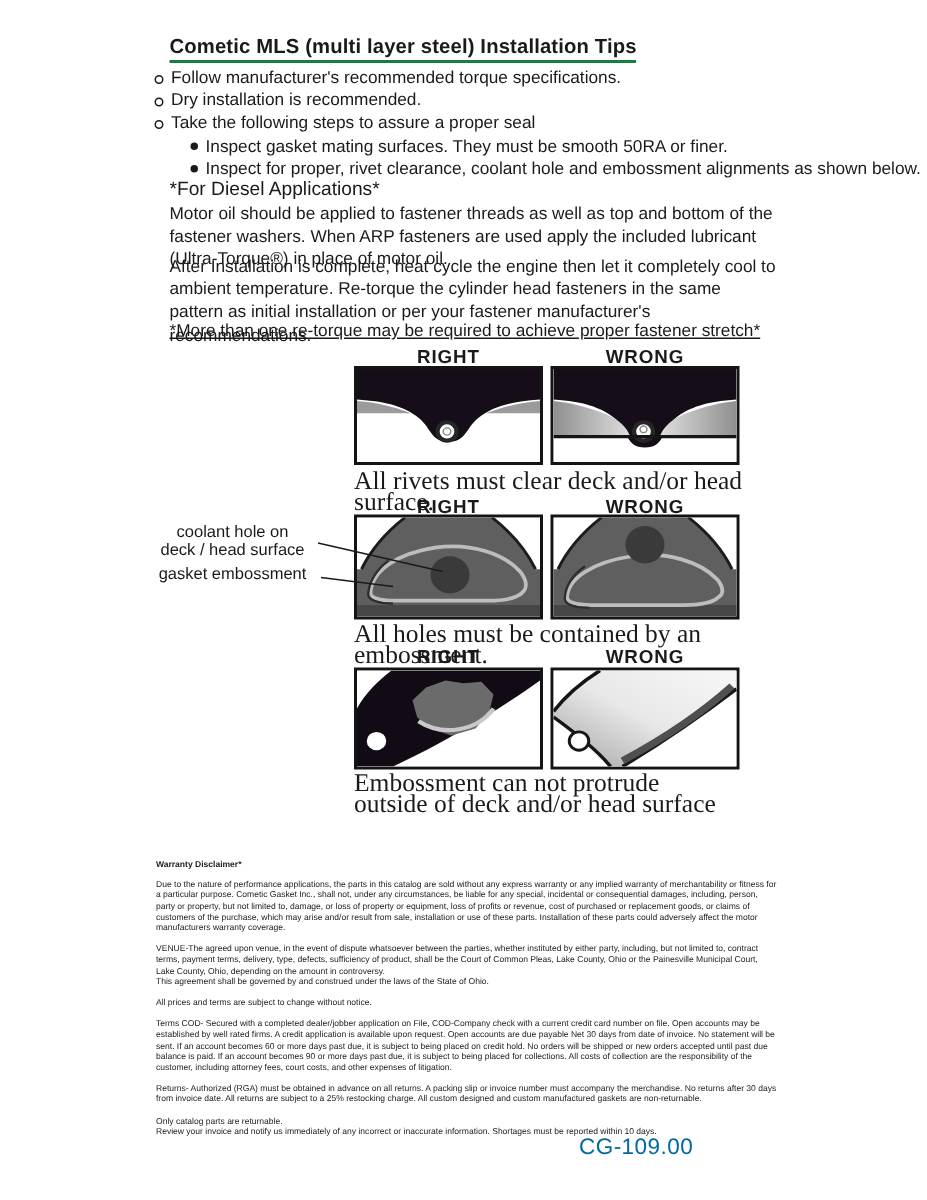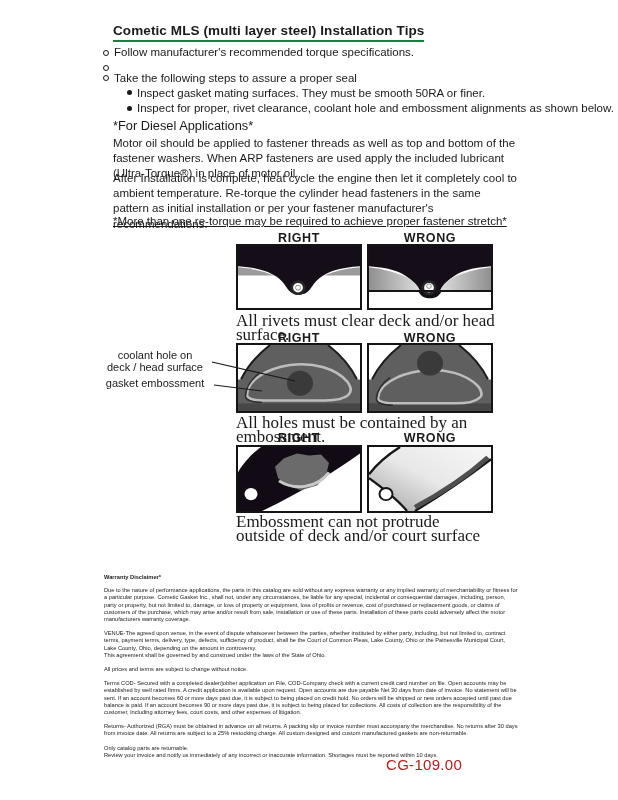--- a/index.html
+++ b/index.html
@@ -37,34 +37,35 @@
 
   .sidelabel{position:absolute;font-size:11px;line-height:12.5px;text-align:center;width:110px;}
   .coolant1{left:100px;top:19px;} .coolant2{left:100px;top:31px;} .emboss{left:100px;top:47px;}
   .leaders{position:absolute;left:0;top:0;pointer-events:none;}
 
   .legal{left:104px;top:574px;width:414px;font-size:5.7px;line-height:7.2px;color:#222;}
   .legal .lh{font-weight:bold;margin-bottom:6px;}
   .legal p{margin:0 0 7px 0;}
   .legal p.tight{margin-bottom:0;}
 
-  .pagecode{left:386px;top:756px;font-size:15px;letter-spacing:.3px;color:#b91c1c;}
+  .pagecode{left:386px;top:756px;font-size:15px;letter-spacing:.3px;color:#0369a1;}
 </style>
 </head>
 <body>
 
 <div class="abs title">Cometic MLS (multi layer steel) Installation Tips</div>
 
 <div class="abs tips">
   <div class="tip-row">
     <span class="b-open"></span>
     <span>Follow manufacturer's recommended torque specifications.</span>
   </div>
   <div class="tip-row">
     <span class="b-open"></span>
+    <span>Dry installation is recommended.</span>
   </div>
   <div class="tip-row">
     <span class="b-open"></span>
     <span>Take the following steps to assure a proper seal</span>
   </div>
   <div class="tip-row sub">
     <span class="b-fill"></span>
     <span>Inspect gasket mating surfaces.  They must be smooth 50RA or finer.</span>
   </div>
   <div class="tip-row sub">
@@ -189,21 +190,21 @@
       <rect width="122" height="68" fill="#ffffff"></rect>
       <path d="M31,0 C19,8 8,18 0,29 L0,33 C13,43 28,55 38,68 L46,68 C74,50 101,30 122,13 L122,0 Z" fill="url(#bandG)"></path>
       <path d="M31,0 C19,8 8,18 0,29" stroke="#161616" stroke-width="2.4" fill="none"></path>
       <path d="M0,33 C13,43 28,55 38,68" stroke="#161616" stroke-width="2.4" fill="none"></path>
       <path d="M46,68 C74,50 101,30 122,13" stroke="#161616" stroke-width="2.4" fill="none"></path>
       <path d="M46,64 C74,48 99,30 119,11" stroke="#4f4f4f" stroke-width="5" fill="none"></path>
       <circle cx="17" cy="50" r="6.5" fill="#ffffff" stroke="#161616" stroke-width="2"></circle>
     </svg>
   </div>
 
-  <div class="caption">Embossment can not protrude outside of deck and/or court surface</div>
+  <div class="caption">Embossment can not protrude outside of deck and/or head surface</div>
 </div>
 
 <div class="abs legal">
   <div class="lh">Warranty Disclaimer*</div>
   <p>Due to the nature of performance applications, the parts in this catalog are sold without any express warranty or any implied warranty of merchantability or fitness for a particular purpose. Cometic Gasket Inc., shall not, under any circumstances, be liable for any special, incidental or consequential damages, including, person, party or property, but not limited to, damage, or loss of property or equipment, loss of profits or revenue, cost of purchased or replacement goods, or claims of customers of the purchase, which may arise and/or result from sale, installation or use of these parts. Installation of these parts could adversely affect the motor manufacturers warranty coverage.</p>
   <p class="tight">VENUE-The agreed upon venue, in the event of dispute whatsoever between the parties, whether instituted by either party, including, but not limited to, contract terms, payment terms, delivery, type, defects, sufficiency of product, shall be the Court of Common Pleas, Lake County, Ohio or the Painesville Municipal Court, Lake County, Ohio, depending on the amount in controversy.</p>
   <p>This agreement shall be governed by and construed under the laws of the State of Ohio.</p>
   <p>All prices and terms are subject to change without notice.</p>
   <p>Terms COD- Secured with a completed dealer/jobber application on File, COD-Company check with a current credit card number on file. Open accounts may be established by well rated firms. A credit application is available upon request. Open accounts are due payable Net 30 days from date of invoice. No statement will be sent. If an account becomes 60 or more days past due, it is subject to being placed on credit hold. No orders will be shipped or new orders accepted until past due balance is paid. If an account becomes 90 or more days past due, it is subject to being placed for collections. All costs of collection are the responsibility of the customer, including attorney fees, court costs, and other expenses of litigation.</p>
   <p>Returns- Authorized (RGA) must be obtained in advance on all returns. A packing slip or invoice number must accompany the merchandise. No returns after 30 days from invoice date. All returns are subject to a 25% restocking charge. All custom designed and custom manufactured gaskets are non-returnable.</p>

